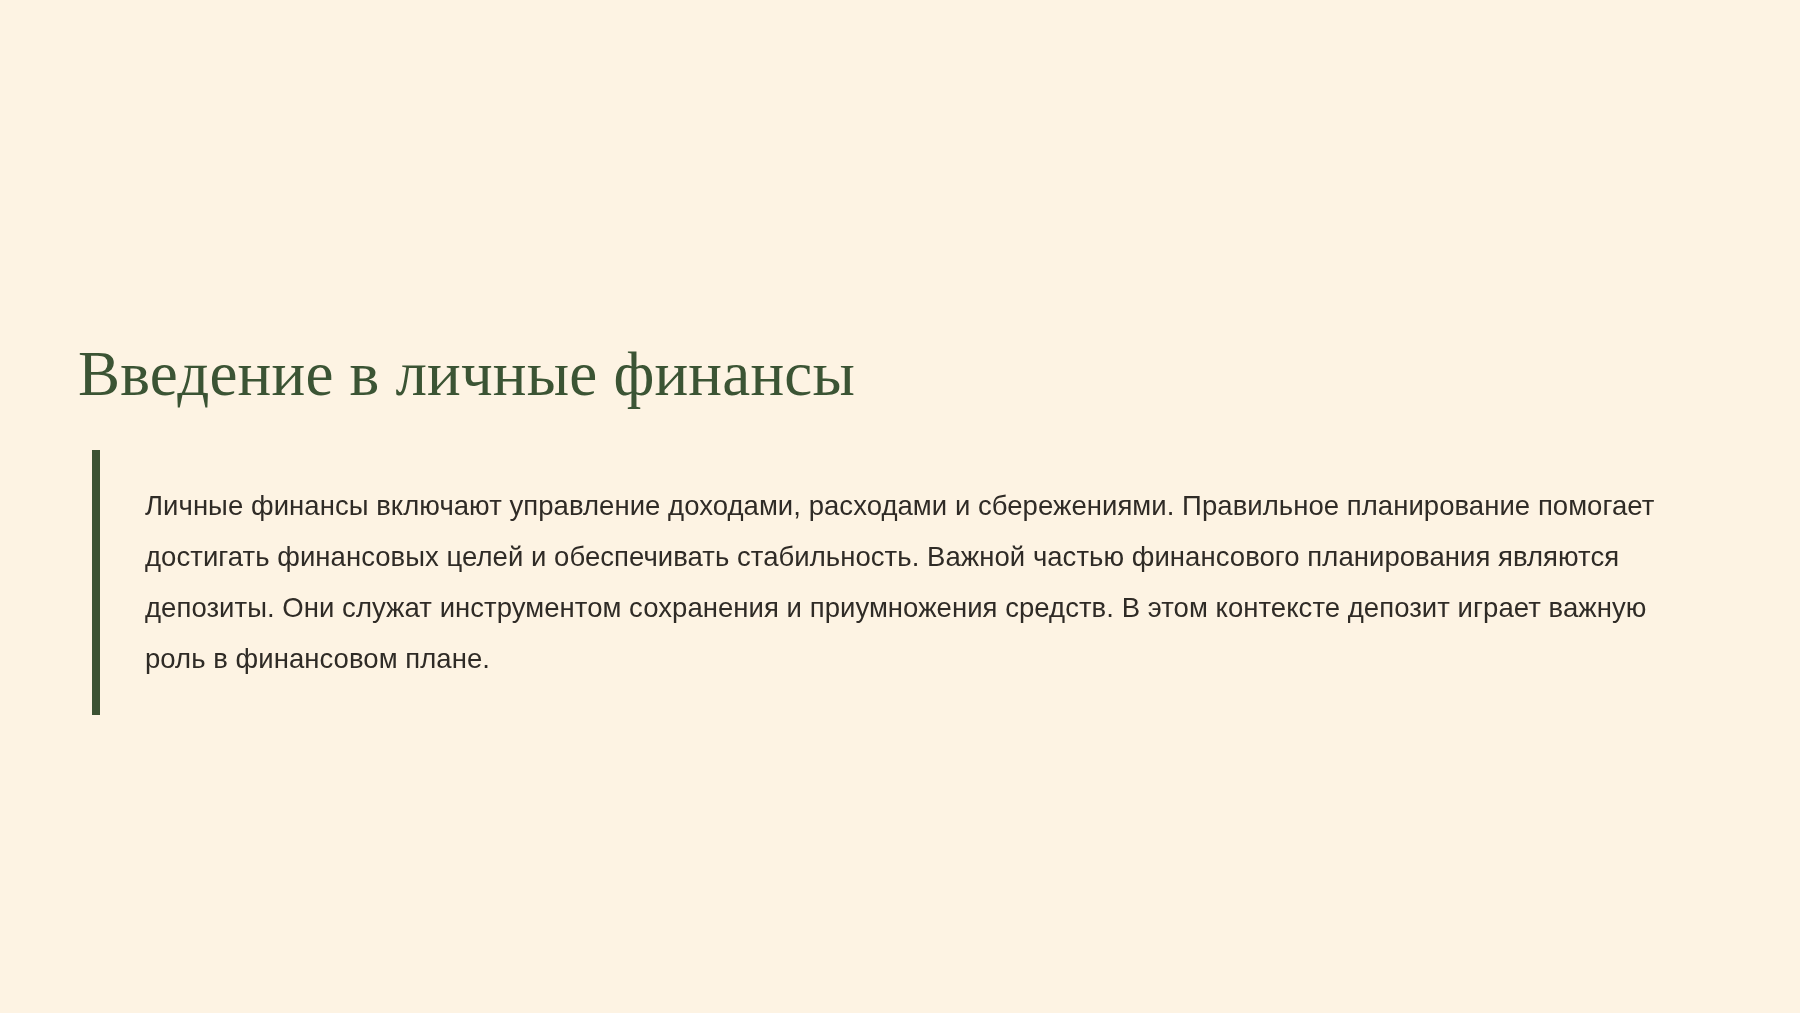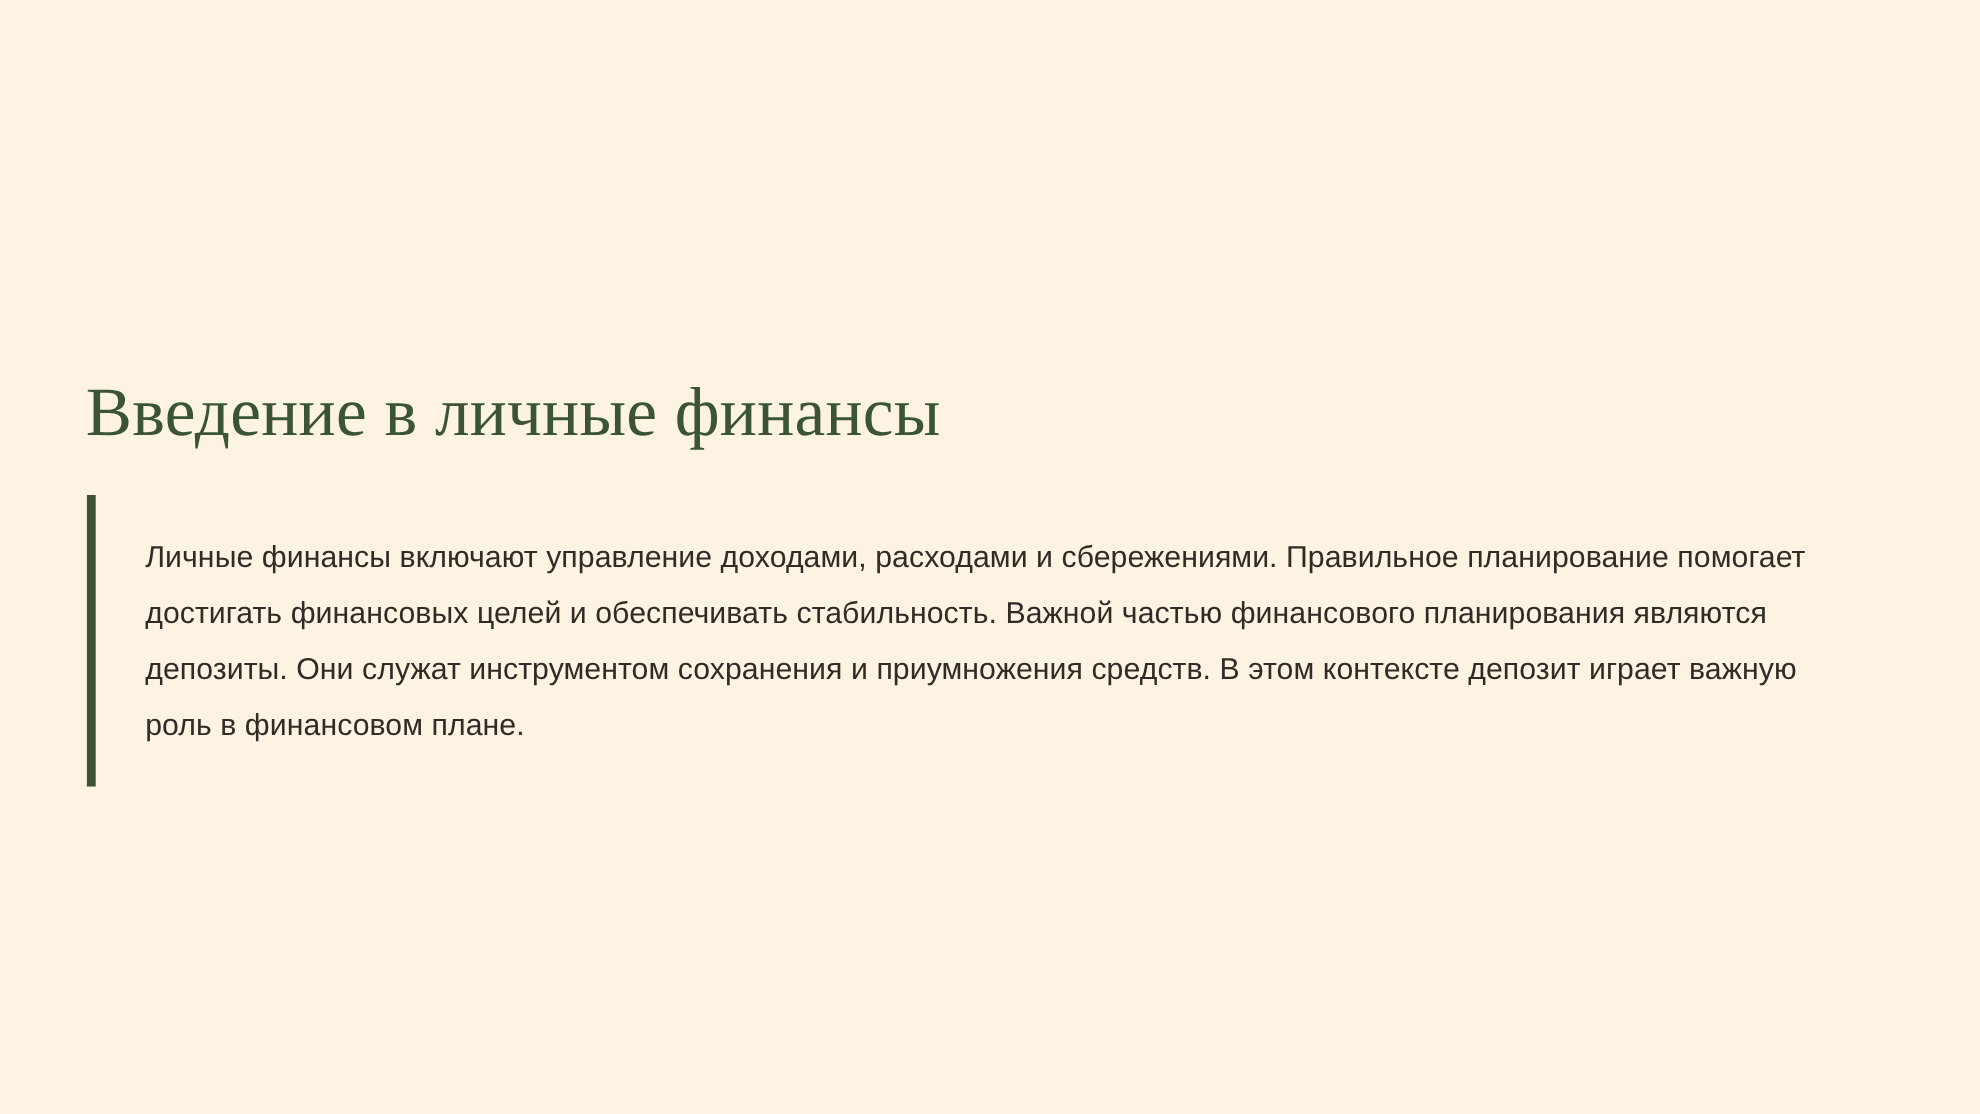--- a/index.html
+++ b/index.html
@@ -37,21 +37,21 @@
     font-weight: 400;
     color: #3b5434;
     letter-spacing: 0.2px;
     margin: 0 0 42px 0;
     white-space: nowrap;
   }
 
   .body-block {
     display: flex;
     align-items: stretch;
-    margin-left: 1px;
+    margin-left: 14px;
   }
 
   .accent-bar {
     flex: 0 0 auto;
     width: 8px;
     background: #3c5233;
     border-radius: 0;
     margin-right: 45px;
   }
 

